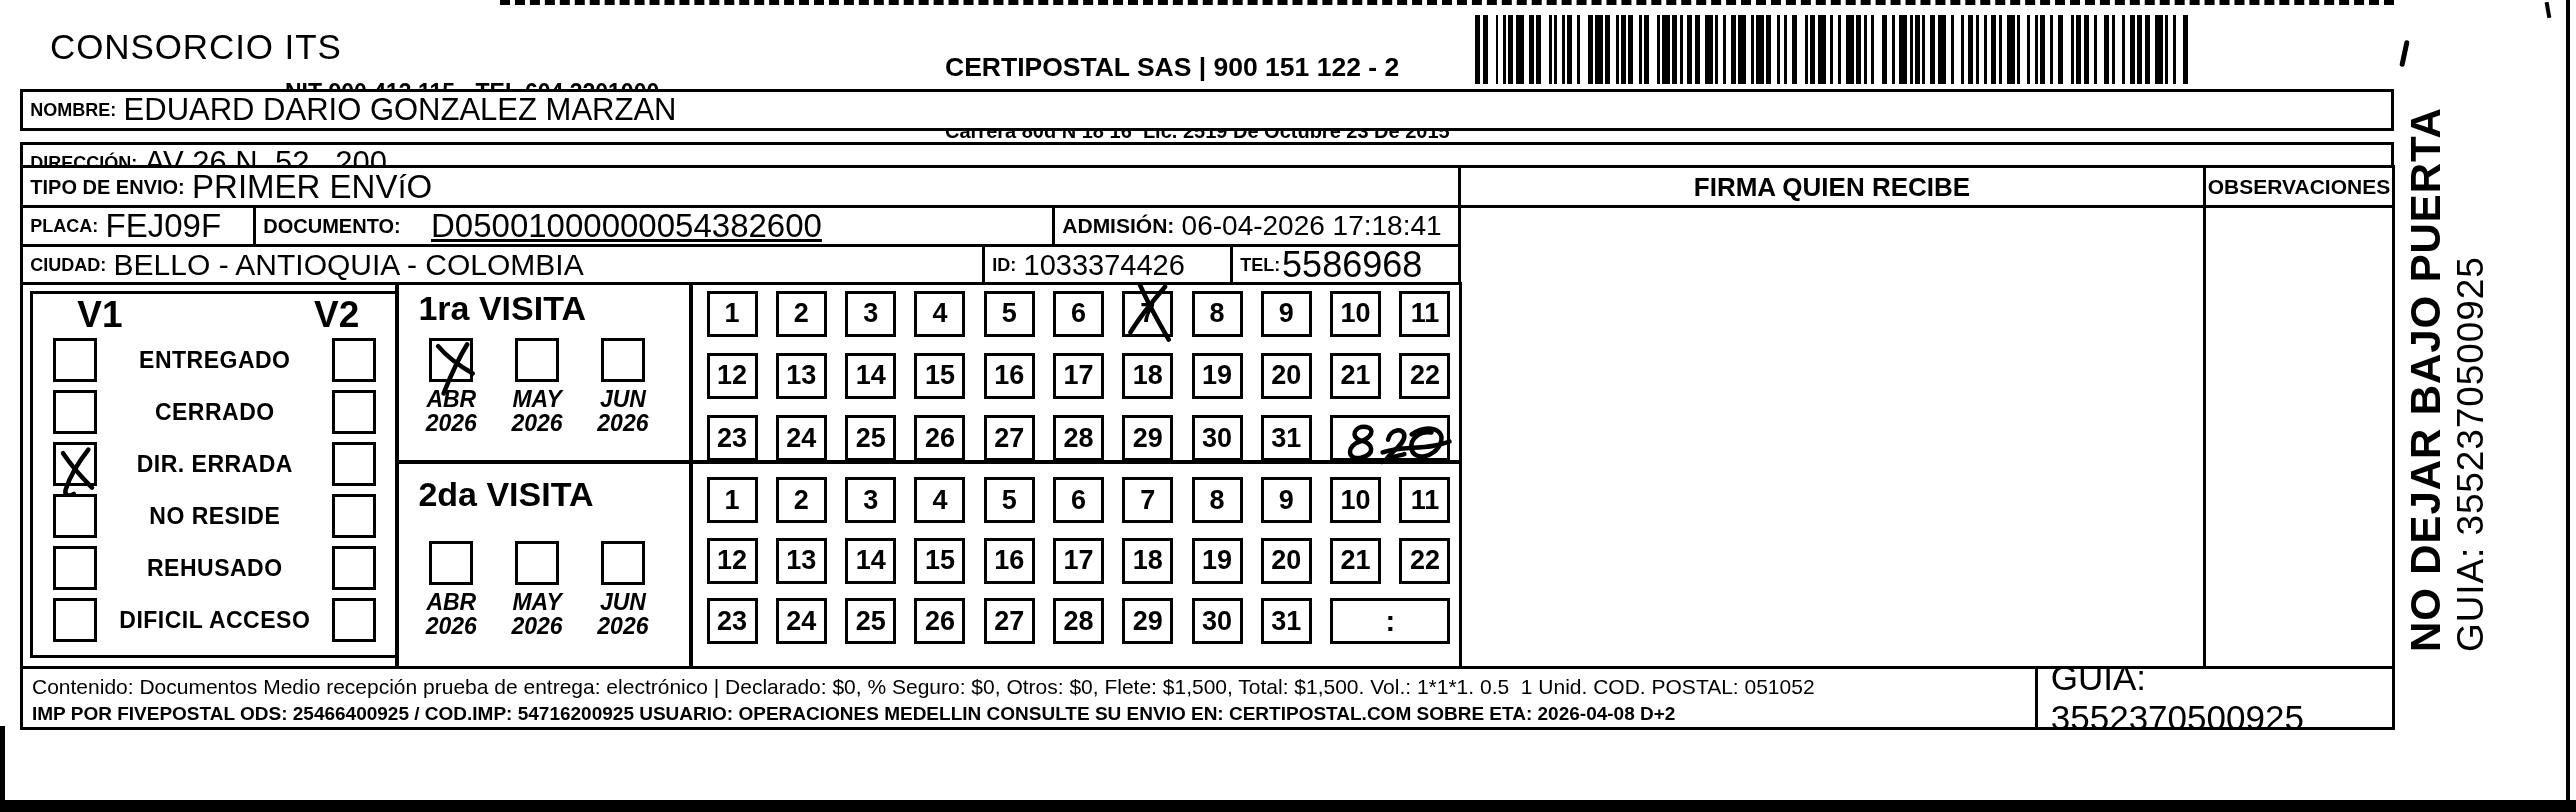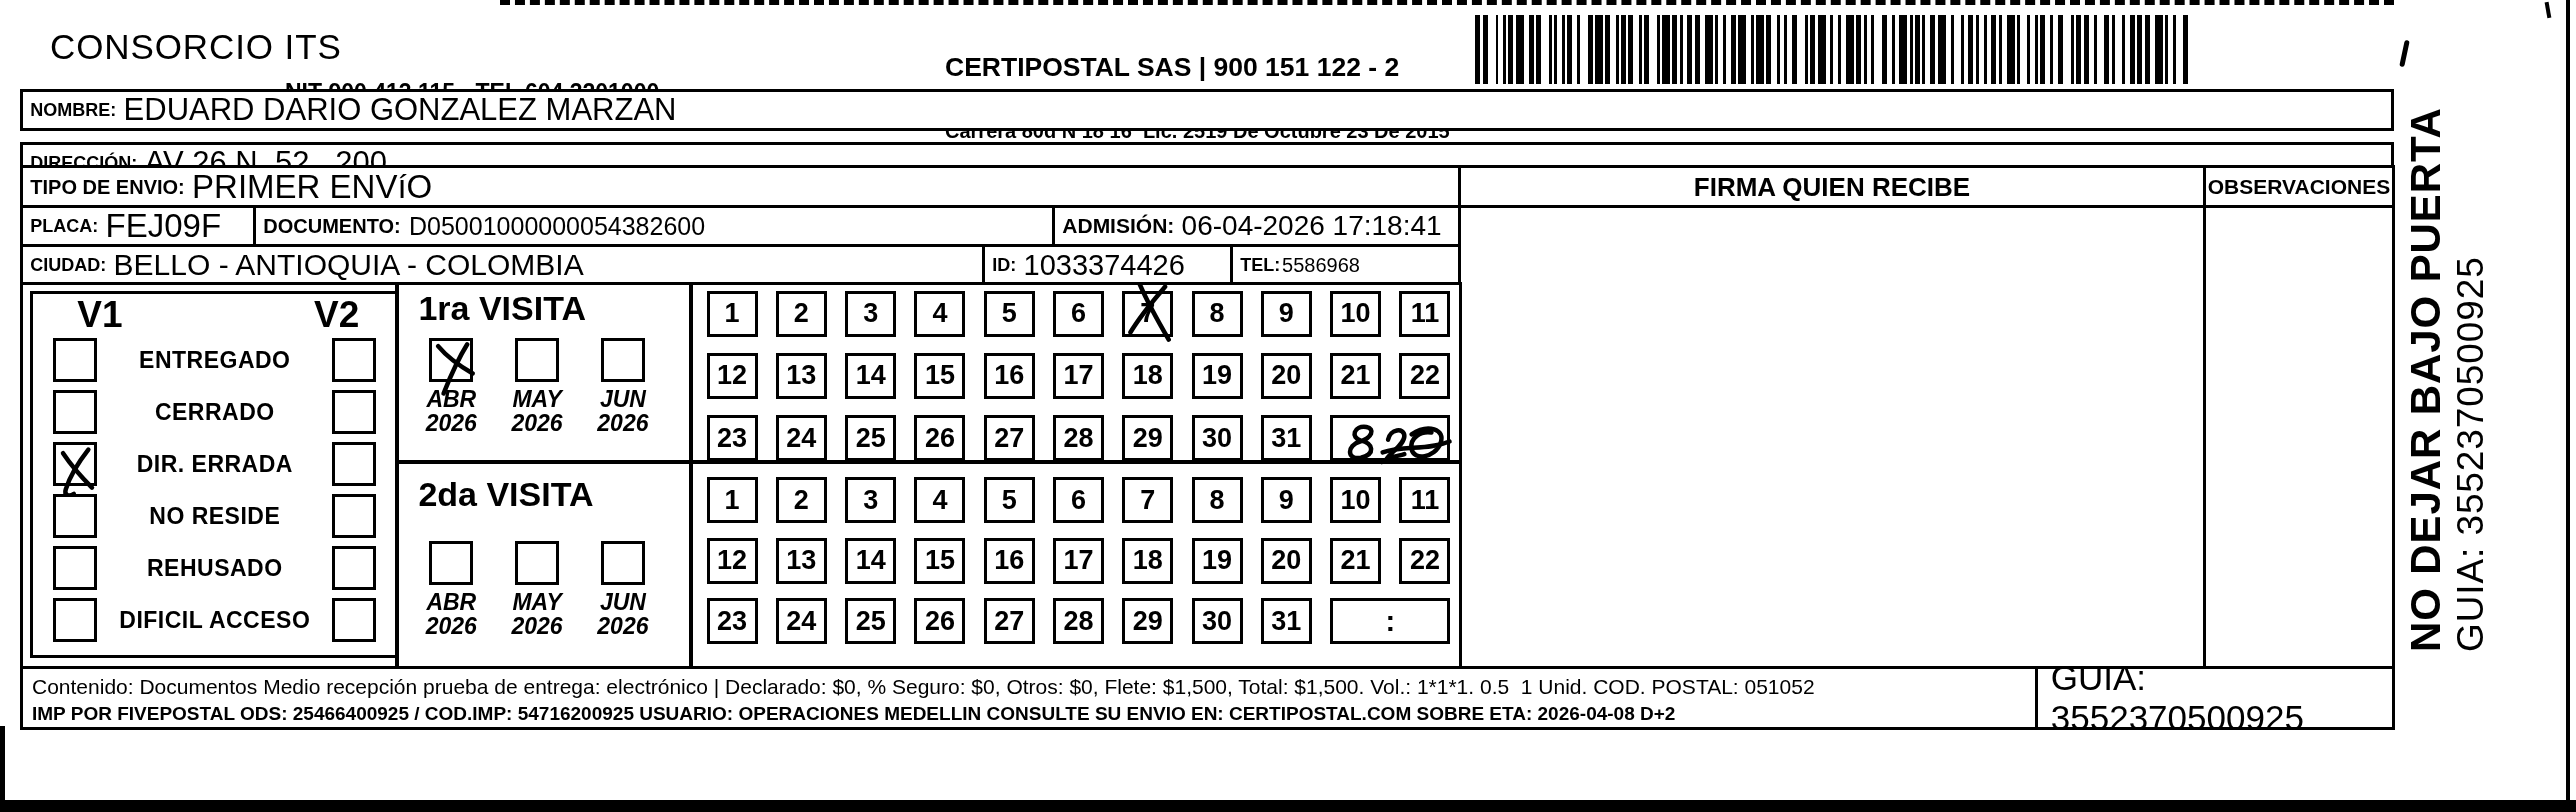--- a/index.html
+++ b/index.html
@@ -193,38 +193,38 @@
   <div class="cell hdr-cell" style="left:2203px;top:165px;width:192px;height:44px;font-size:21px;">
     <span>OBSERVACIONES</span>
   </div>
 
   <div class="cell" style="left:20px;top:205px;width:237px;height:42px;">
     <span class="lbl">PLACA:</span>
     <span class="val" style="font-size:33px;">FEJ09F</span>
   </div>
   <div class="cell" style="left:253px;top:205px;width:803px;height:42px;">
     <span class="lbl" style="font-size:20px;">DOCUMENTO:</span>
-    <span class="val" style="font-size:25px;margin-left:1px;">D05001000000054382600</span>
+    <span class="val" style="font-size:33px;margin-left:23px;text-decoration:underline;">D05001000000054382600</span>
   </div>
   <div class="cell" style="left:1052px;top:205px;width:410px;height:42px;">
     <span class="lbl" style="font-size:21px;">ADMISIÓN:</span>
     <span class="val" style="font-size:28px;">06-04-2026 17:18:41</span>
   </div>
 
   <div class="cell" style="left:20px;top:244px;width:965px;height:42px;">
     <span class="lbl">CIUDAD:</span>
     <span class="val" style="font-size:30px;">BELLO - ANTIOQUIA - COLOMBIA</span>
   </div>
   <div class="cell" style="left:982px;top:244px;width:252px;height:42px;">
     <span class="lbl">ID:</span>
     <span class="val" style="font-size:29px;">1033374426</span>
   </div>
   <div class="cell" style="left:1230px;top:244px;width:232px;height:42px;">
     <span class="lbl" style="margin-right:1.8px;">TEL:</span>
-    <span class="val" style="font-size:20px;">5586968</span>
+    <span class="val" style="font-size:36px;">5586968</span>
   </div>
 
   <div class="cell" style="left:1458px;top:205px;width:748px;height:464px;"></div>
   <div class="cell" style="left:2203px;top:205px;width:192px;height:464px;"></div>
 
   <div class="cell" style="left:20px;top:282px;width:1442px;height:387px;display:block;">
 
     <div class="panel" style="left:7.3px;top:6.4px;width:369px;height:367px;">
       <div class="v-head">
         <span>V1</span>

